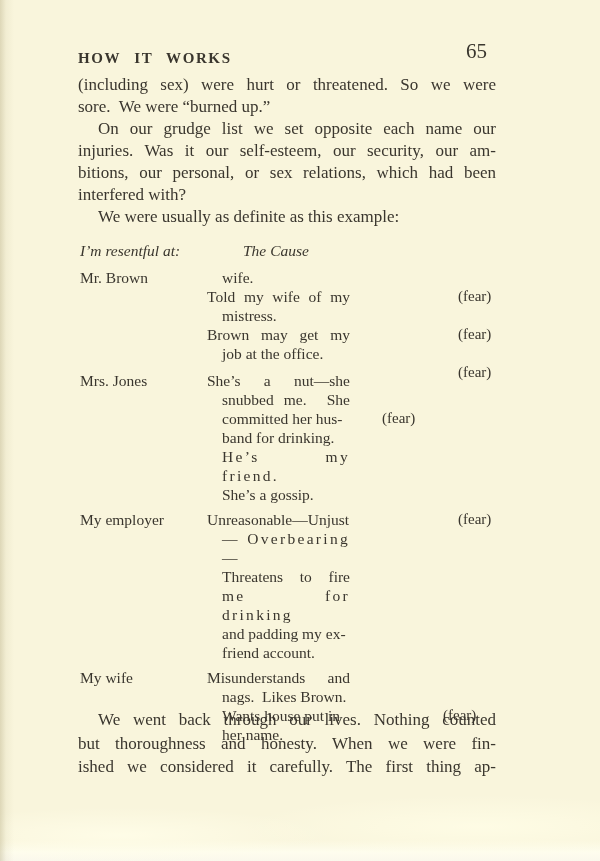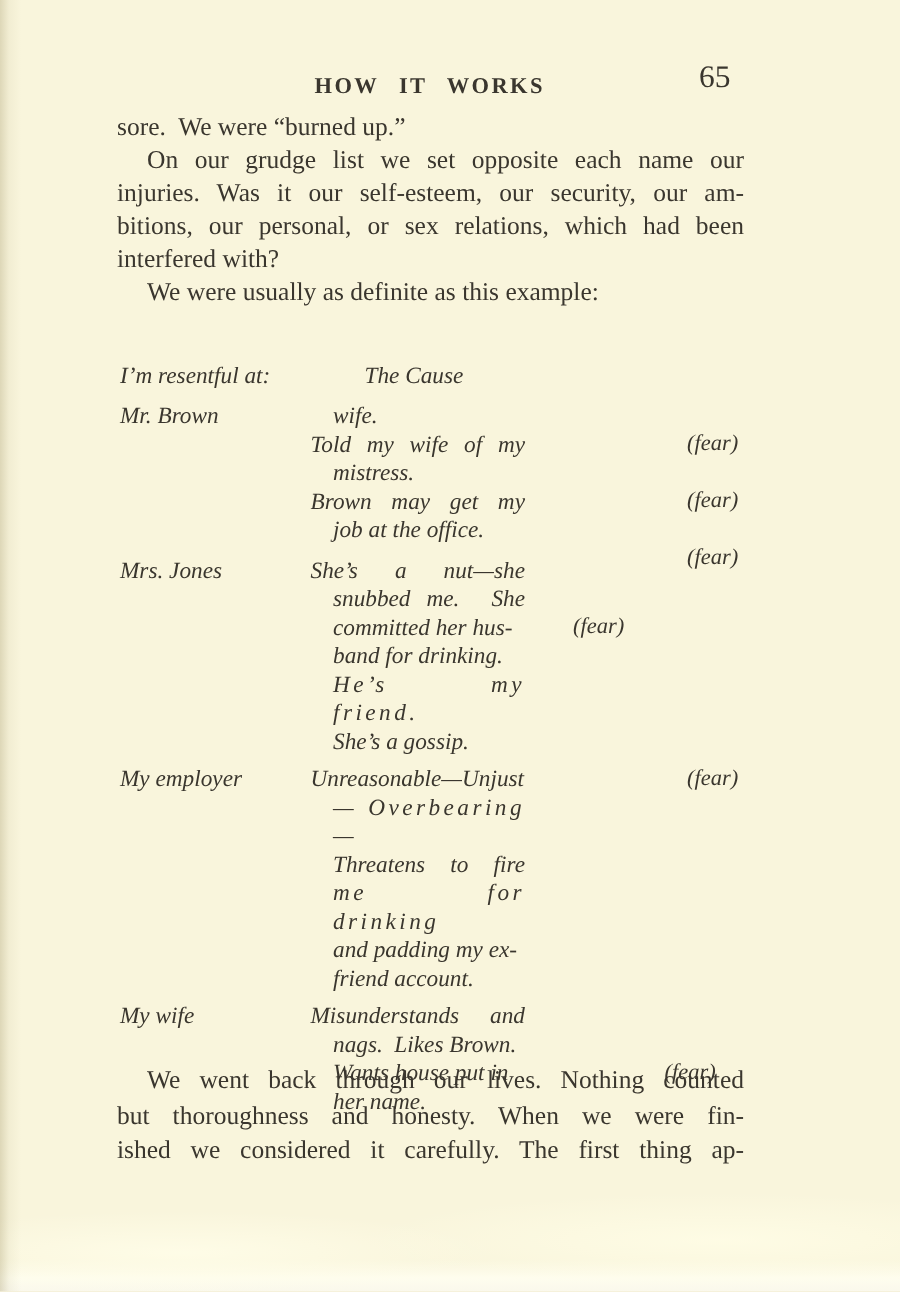--- a/index.html
+++ b/index.html
@@ -13,40 +13,40 @@
     color:var(--ink);
     background:
       linear-gradient(to right, rgba(176,166,124,0.38) 0px, rgba(176,166,124,0.10) 6px, rgba(176,166,124,0) 14px),
       radial-gradient(ellipse 300px 40px at 20% 97%, rgba(255,253,232,0.9), rgba(255,253,232,0) 70%),
       radial-gradient(ellipse 340px 45px at 80% 96%, rgba(255,253,230,0.85), rgba(255,253,230,0) 70%),
       linear-gradient(to bottom, rgba(255,255,248,0) 840px, rgba(255,254,240,0.9) 852px, rgba(250,248,236,1) 861px),
       var(--paper);
   }
   
   .running-head{
-    position:absolute;top:50px;left:78px;width:417px;text-align:center;
+    position:absolute;top:50px;left:78px;width:417px;text-align:left;
     font-size:15px;font-weight:700;letter-spacing:1.6px;word-spacing:8px;
   }
   .page-number{
     position:absolute;top:39px;left:466px;width:36px;text-align:left;
     font-size:21px;font-weight:400;
   }
   
   .body-block{position:absolute;left:78px;width:418px;font-size:17px;line-height:22px;}
   .body-top{top:74px;}
   .body-bottom{top:708px;line-height:23.5px;}
   .bline{min-height:1em;}
   .bline.just{text-align:justify;text-align-last:justify;}
   .bline.ind{text-indent:20px;}
   
   .grudge{position:absolute;left:80px;top:241px;width:440px;font-size:15.5px;line-height:19px;}
   .t-head{display:flex;font-style:italic;}
   .t-head .col1{width:127px;}
   .t-head .col2{padding-left:36px;}
-  .t-row{position:relative;display:flex;margin-top:8px;font-style:italic;}
+  .t-row{position:relative;display:flex;margin-top:8px;}
   .t-row:nth-of-type(3){}
   .t-row:nth-of-type(4){margin-top:6px;}
   .t-row:nth-of-type(5){margin-top:6px;}
   .subj{width:127px;flex:0 0 auto;}
   .cause{width:143px;flex:0 0 auto;}
   .c-line{min-height:19px;}
   .c-line.ind{padding-left:15px;}
   .c-line.just{text-align:justify;text-align-last:justify;}
   .c-line.spread{letter-spacing:2.3px;}
   .fear{position:absolute;font-size:15px;white-space:nowrap;text-align:center;}
@@ -54,20 +54,21 @@
 </head>
 <body>
 
 <div class="page">
 
   <div class="running-head">HOW IT WORKS</div>
   <div class="page-number">65</div>
 
   <div class="body-block body-top" id="body-top">
       <div>
+        <div class="bline just">(including sex) were hurt or threatened.  So we were</div>
         <div class="bline">sore.&nbsp; We were “burned up.”</div>
       </div>
       <div>
         <div class="bline just ind">On our grudge list we set opposite each name our</div>
         <div class="bline just">injuries.  Was it our self-esteem, our security, our am-</div>
         <div class="bline just">bitions, our personal, or sex relations, which had been</div>
         <div class="bline">interfered with?</div>
       </div>
       <div>
         <div class="bline ind">We were usually as definite as this example:</div>

